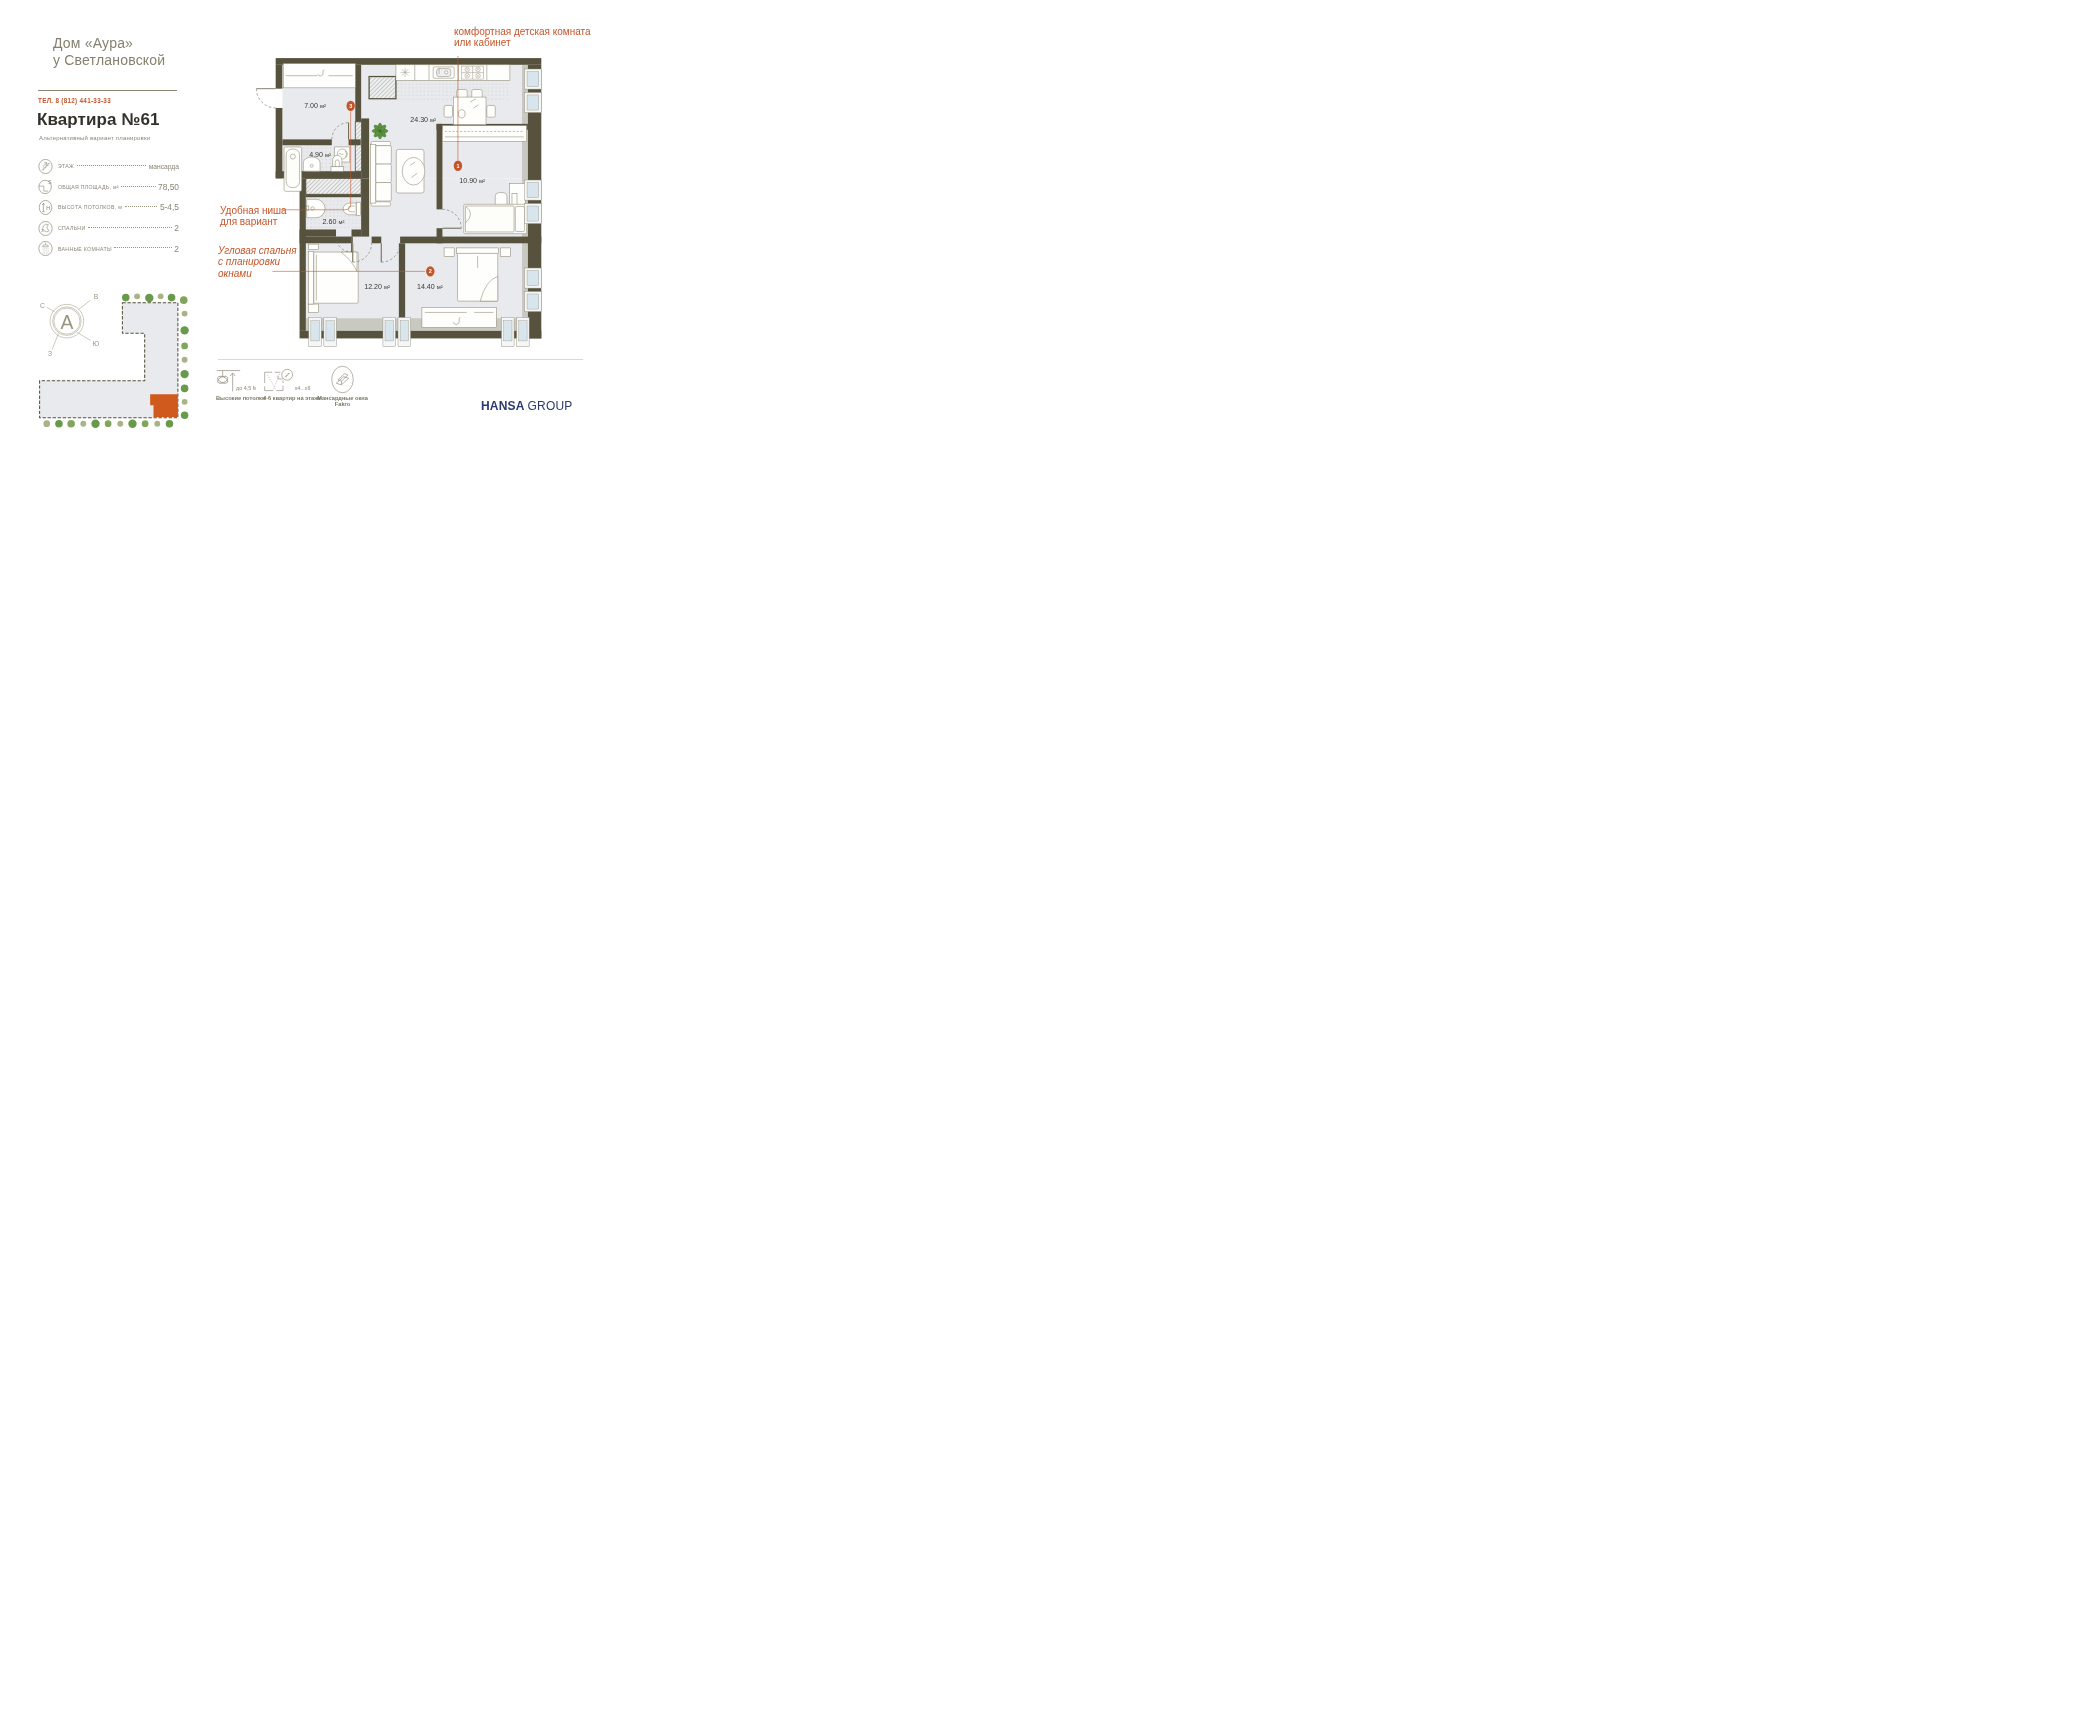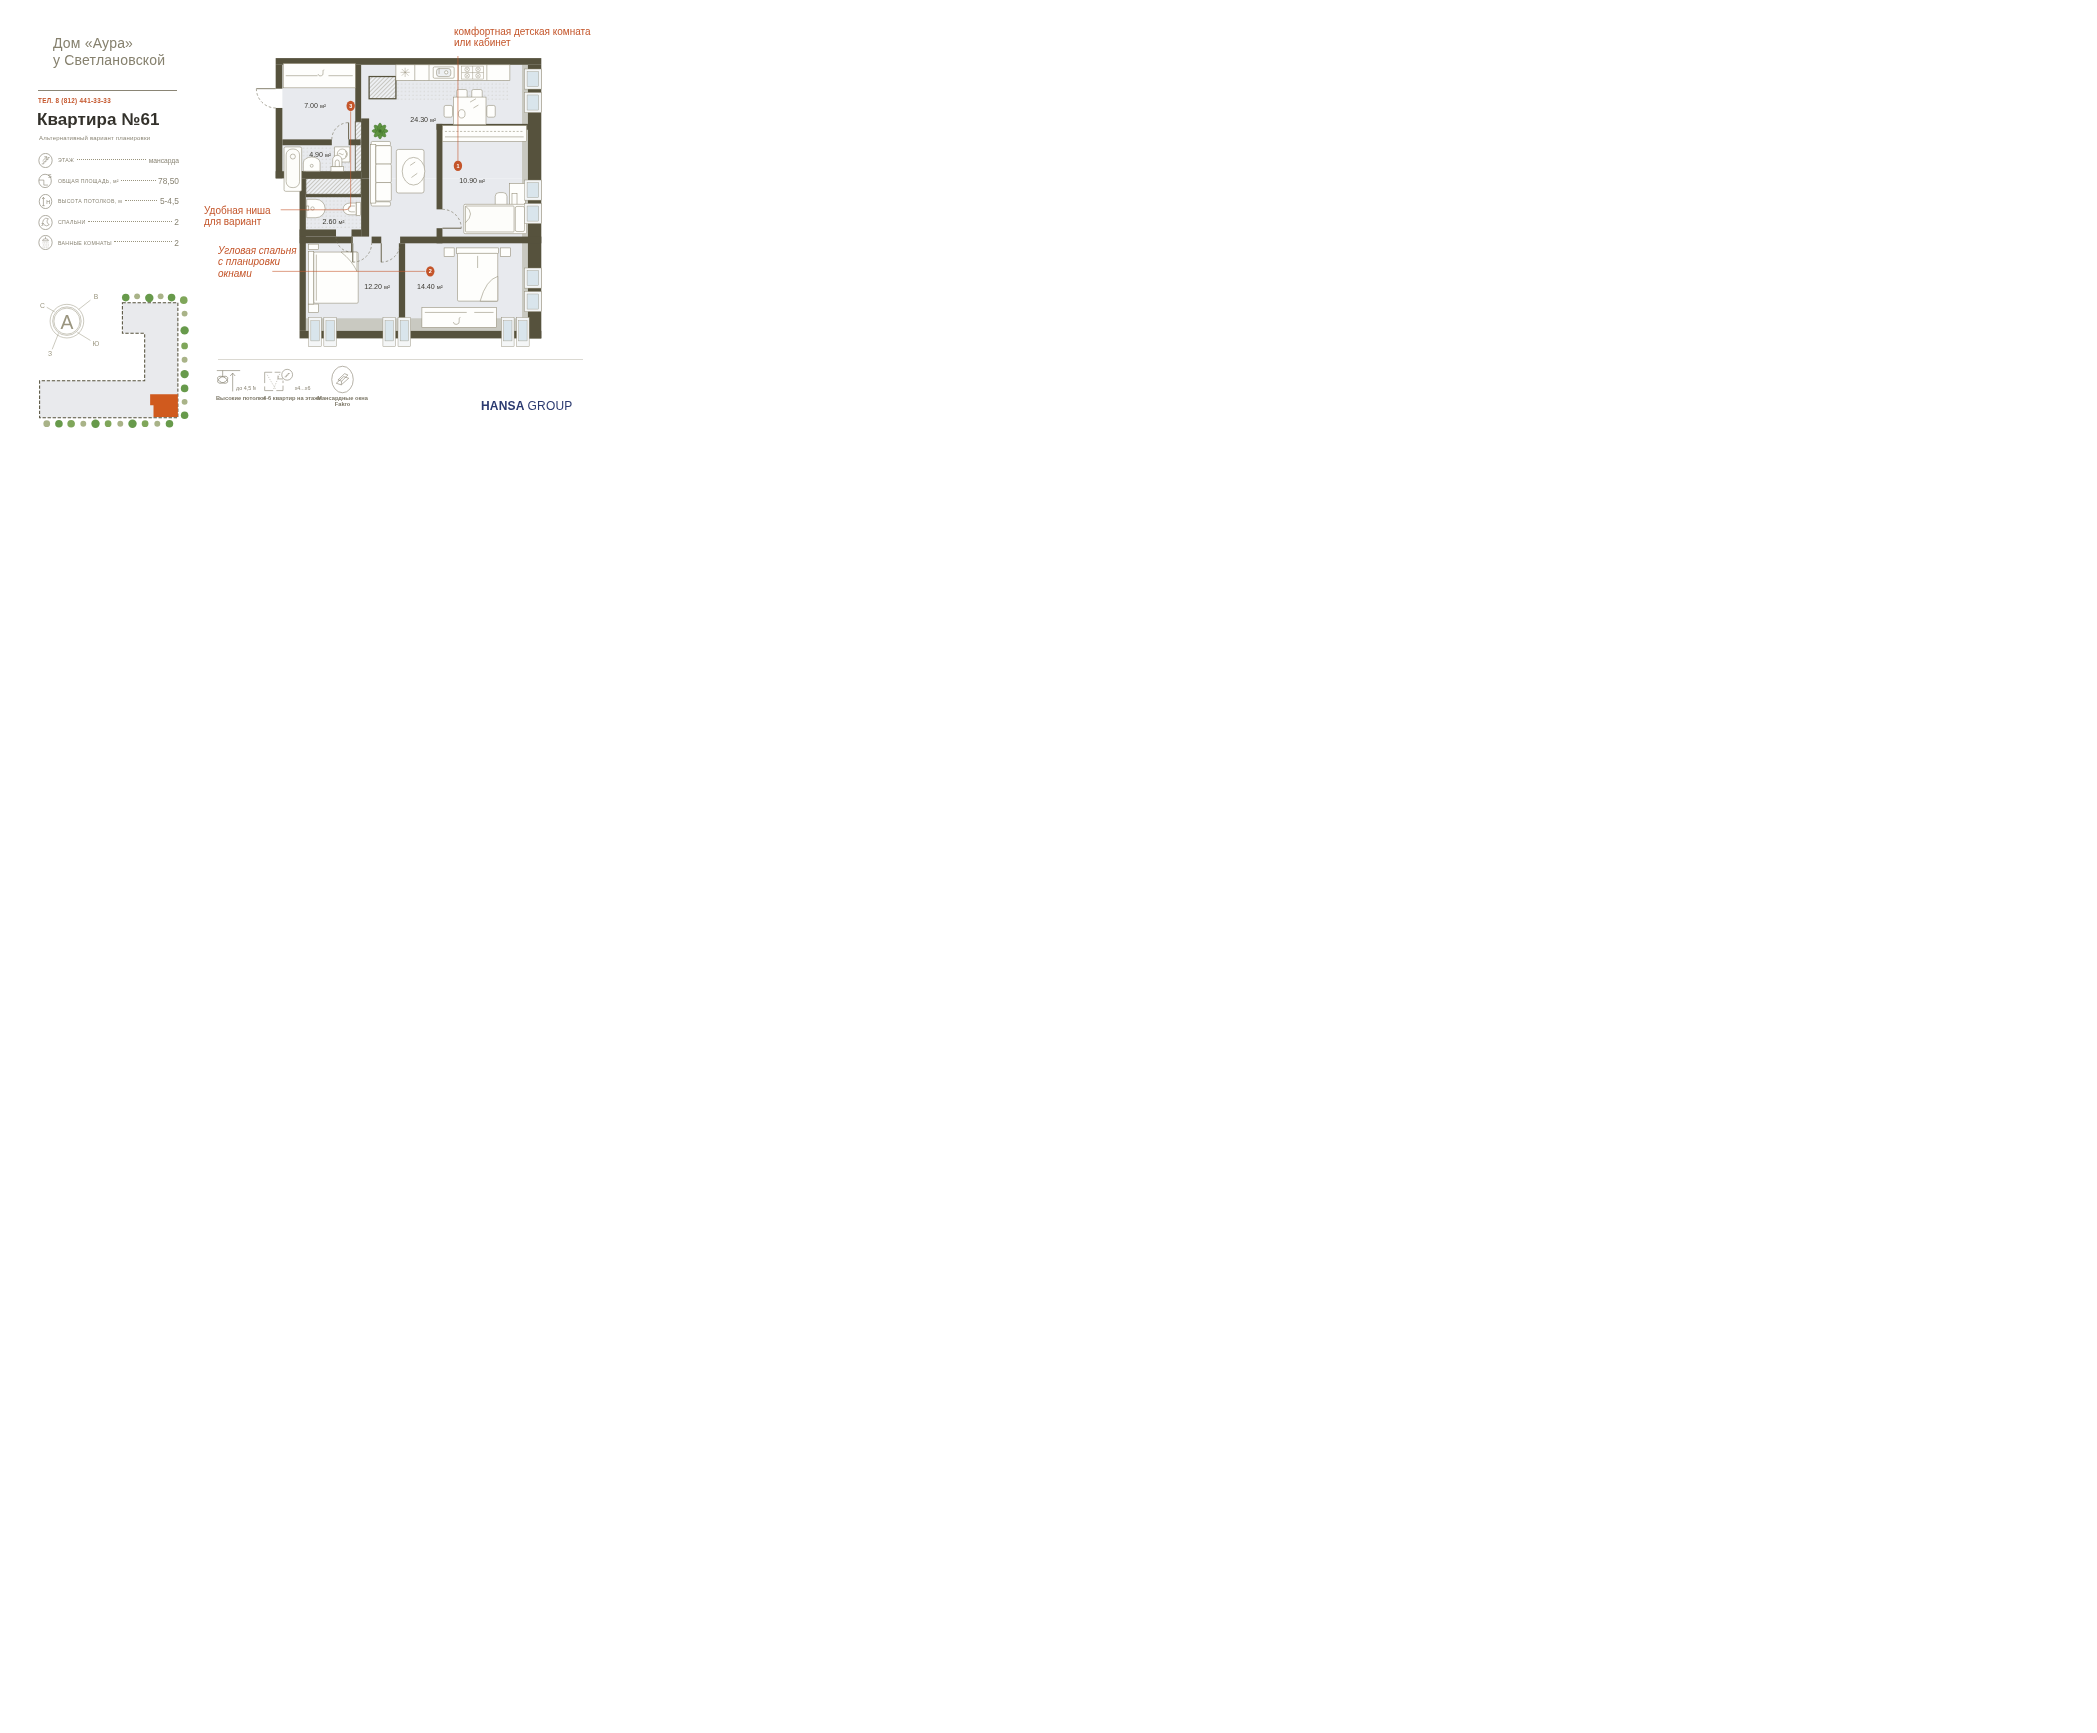--- a/index.html
+++ b/index.html
@@ -5,31 +5,31 @@
   html,body{margin:0;padding:0;background:#ffffff;}
   body{font-family:"Liberation Sans", sans-serif;}
   #page{position:relative;width:613px;height:433px;background:#fff;overflow:hidden;}
   .abs{position:absolute;}
   
   .house-title{left:53px;top:35px;font-size:14px;line-height:1.2;color:#86816e;font-weight:500;letter-spacing:0.2px;}
   .divider-left{left:38px;top:90px;width:139px;height:0.8px;background:#8a8575;}
   .phone{left:38px;top:97px;font-size:6.3px;font-weight:bold;color:#c4552a;letter-spacing:0.3px;}
   .apt-title{left:37px;top:110px;font-size:17px;font-weight:700;color:#33312b;letter-spacing:0.1px;}
   .apt-subtitle{left:39px;top:135px;font-size:6px;font-weight:500;color:#8a8575;letter-spacing:0.2px;}
-  .specs{left:38px;top:150px;width:141px;}
+  .specs{left:38px;top:156px;width:141px;}
   .spec-row{display:flex;align-items:center;height:20.6px;}
   .spec-icon{width:15px;height:15px;flex:0 0 15px;margin-right:5px;}
   .spec-label{font-size:5.2px;color:#8a8575;letter-spacing:0.3px;font-weight:500;white-space:nowrap;}
   .spec-dots{flex:1 1 auto;border-bottom:0.6px dotted #9a957f;margin:0 2.5px 1.7px 2.5px;min-width:3.4px;}
   .spec-value{font-size:8.4px;color:#8a8575;white-space:nowrap;}
   .spec-value.small{font-size:6.7px;}
   
   .note{color:#c4552a;font-size:10px;line-height:11.3px;}
   .note-top{left:454px;top:26px;}
-  .note-niche{left:204px;top:205px;}
+  .note-niche{left:220px;top:205px;}
   .note-corner{left:218px;top:245px;font-style:italic;}
   
   .divider-bottom{left:218px;top:359px;width:365px;height:0.6px;background:#dbd9d2;}
   .feature-caption{font-size:5.7px;font-weight:bold;color:#7c7767;}
   
   .logo{left:481px;top:392px;font-size:12px;color:#2b3a70;letter-spacing:0.2px;margin-top:7px;}
   .logo b{font-weight:800;}
   .logo span.light{font-weight:400;margin-left:2.9px;}
   svg text{font-family:"Liberation Sans",sans-serif;}
   .room-label{font-size:17px;fill:#3a3831;font-weight:500;}

